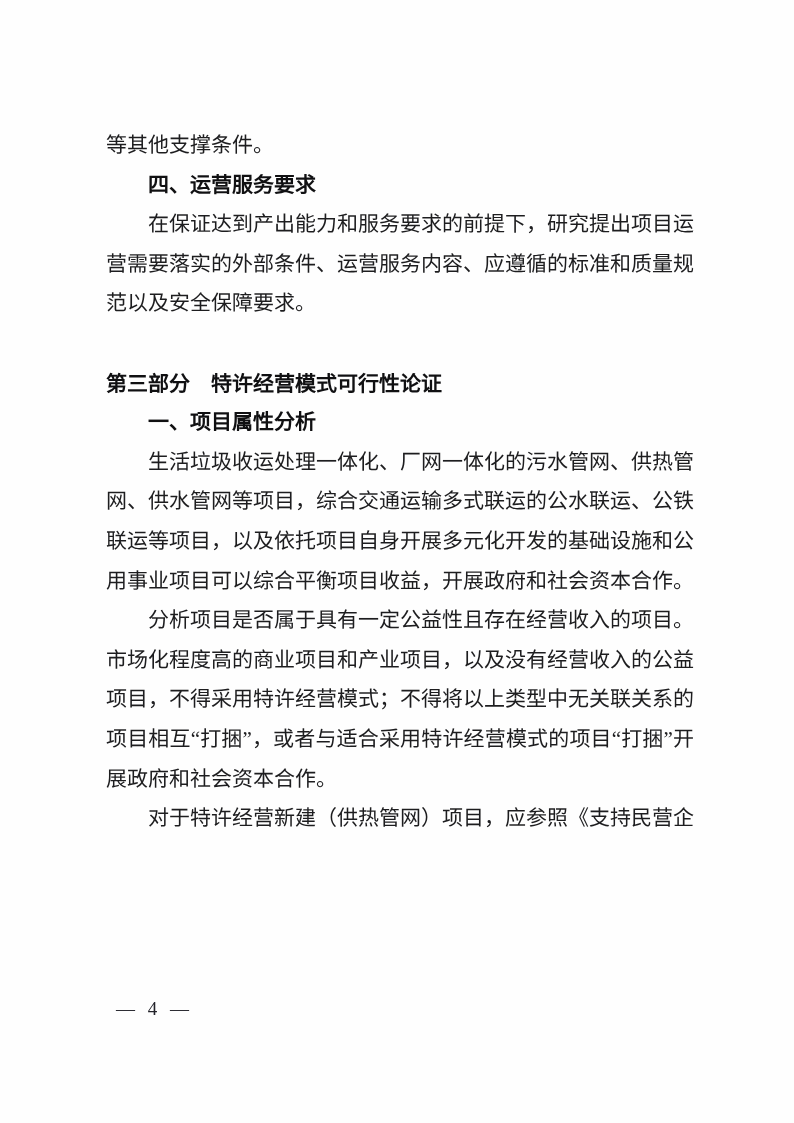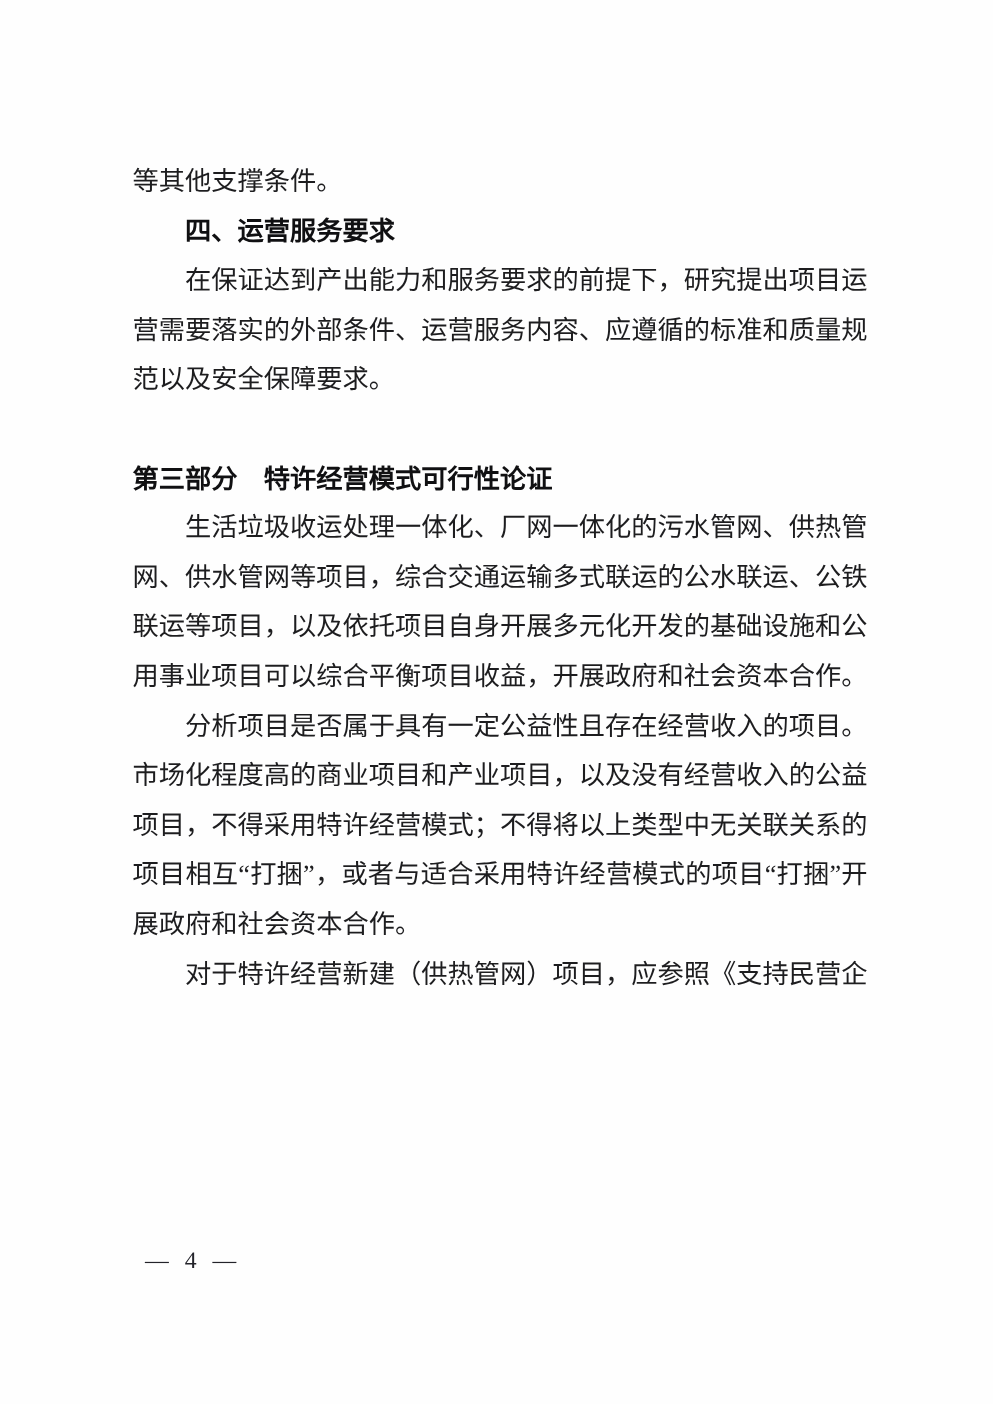--- a/index.html
+++ b/index.html
@@ -73,20 +73,21 @@
     <p class="cont">等其他支撑条件。</p>
 
     <h3 class="heading">四、运营服务要求</h3>
 
     <p class="para">在保证达到产出能力和服务要求的前提下，研究提出项目运营需要落实的外部条件、运营服务内容、应遵循的标准和质量规范以及安全保障要求。</p>
 
 
 
     <h2 class="chapter">第三部分　特许经营模式可行性论证</h2>
 
+    <h3 class="heading">一、项目属性分析</h3>
 
     <p class="para">生活垃圾收运处理一体化、厂网一体化的污水管网、供热管网、供水管网等项目，综合交通运输多式联运的公水联运、公铁联运等项目，以及依托项目自身开展多元化开发的基础设施和公用事业项目可以综合平衡项目收益，开展政府和社会资本合作。</p>
 
     <p class="para">分析项目是否属于具有一定公益性且存在经营收入的项目。市场化程度高的商业项目和产业项目，以及没有经营收入的公益项目，不得采用特许经营模式；不得将以上类型中无关联关系的项目相互“打捆”，或者与适合采用特许经营模式的项目“打捆”开展政府和社会资本合作。</p>
 
     <p class="para">对于特许经营新建（供热管网）项目，应参照《支持民营企</p>
 
   </div>
 
   <div class="footer">— 4 —</div>

